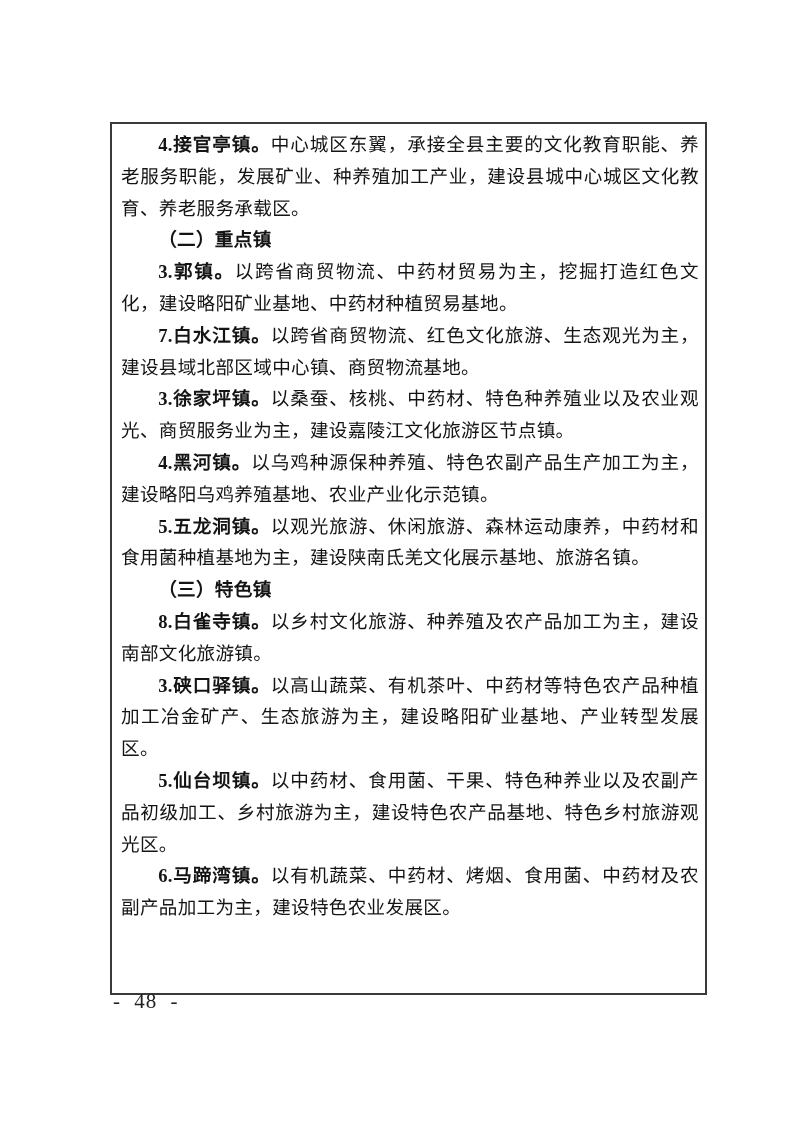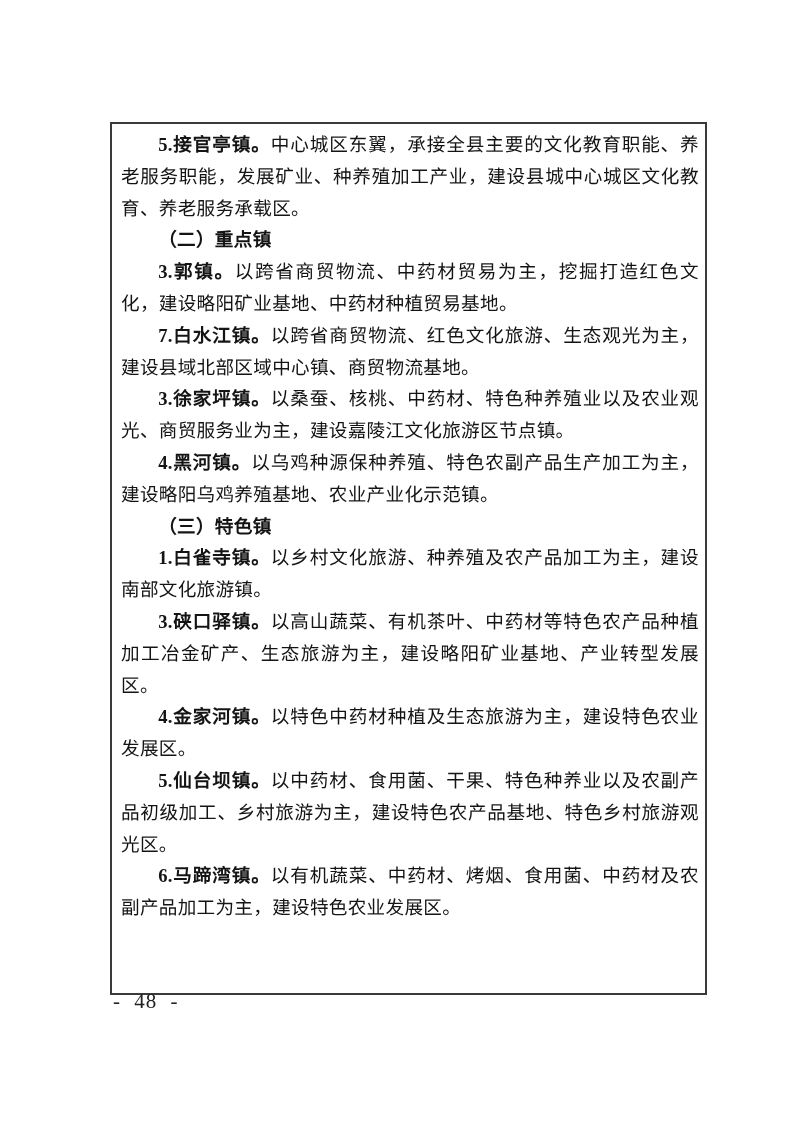--- a/index.html
+++ b/index.html
@@ -52,41 +52,41 @@
     letter-spacing: 1px;
   }
 </style>
 </head>
 <body>
 
 <div class="page">
 
   <div class="frame">
 
-    <p class="item"><strong class="lead">5.接官亭镇。</strong><span>中心城区东翼，承接全县主要的文化教育职能、养老服务职能，发展矿业、种养殖加工产业，建设县城中心城区文化教育、养老服务承载区。</span></p>
+    <p class="item"><strong class="lead">4.接官亭镇。</strong><span>中心城区东翼，承接全县主要的文化教育职能、养老服务职能，发展矿业、种养殖加工产业，建设县城中心城区文化教育、养老服务承载区。</span></p>
 
     <p class="heading">（二）重点镇</p>
 
     <p class="item"><strong class="lead">3.郭镇。</strong><span>以跨省商贸物流、中药材贸易为主，挖掘打造红色文化，建设略阳矿业基地、中药材种植贸易基地。</span></p>
 
     <p class="item"><strong class="lead">7.白水江镇。</strong><span>以跨省商贸物流、红色文化旅游、生态观光为主，建设县域北部区域中心镇、商贸物流基地。</span></p>
 
     <p class="item"><strong class="lead">3.徐家坪镇。</strong><span>以桑蚕、核桃、中药材、特色种养殖业以及农业观光、商贸服务业为主，建设嘉陵江文化旅游区节点镇。</span></p>
 
     <p class="item"><strong class="lead">4.黑河镇。</strong><span>以乌鸡种源保种养殖、特色农副产品生产加工为主，建设略阳乌鸡养殖基地、农业产业化示范镇。</span></p>
 
+    <p class="item"><strong class="lead">5.五龙洞镇。</strong><span>以观光旅游、休闲旅游、森林运动康养，中药材和食用菌种植基地为主，建设陕南氐羌文化展示基地、旅游名镇。</span></p>
 
     <p class="heading">（三）特色镇</p>
 
-    <p class="item"><strong class="lead">1.白雀寺镇。</strong><span>以乡村文化旅游、种养殖及农产品加工为主，建设南部文化旅游镇。</span></p>
+    <p class="item"><strong class="lead">8.白雀寺镇。</strong><span>以乡村文化旅游、种养殖及农产品加工为主，建设南部文化旅游镇。</span></p>
 
 
     <p class="item"><strong class="lead">3.硖口驿镇。</strong><span>以高山蔬菜、有机茶叶、中药材等特色农产品种植加工冶金矿产、生态旅游为主，建设略阳矿业基地、产业转型发展区。</span></p>
 
-    <p class="item"><strong class="lead">4.金家河镇。</strong><span>以特色中药材种植及生态旅游为主，建设特色农业发展区。</span></p>
 
     <p class="item"><strong class="lead">5.仙台坝镇。</strong><span>以中药材、食用菌、干果、特色种养业以及农副产品初级加工、乡村旅游为主，建设特色农产品基地、特色乡村旅游观光区。</span></p>
 
     <p class="item"><strong class="lead">6.马蹄湾镇。</strong><span>以有机蔬菜、中药材、烤烟、食用菌、中药材及农副产品加工为主，建设特色农业发展区。</span></p>
 
   </div>
 
   <div class="page-number">- 48 -</div>
 
 </div>

